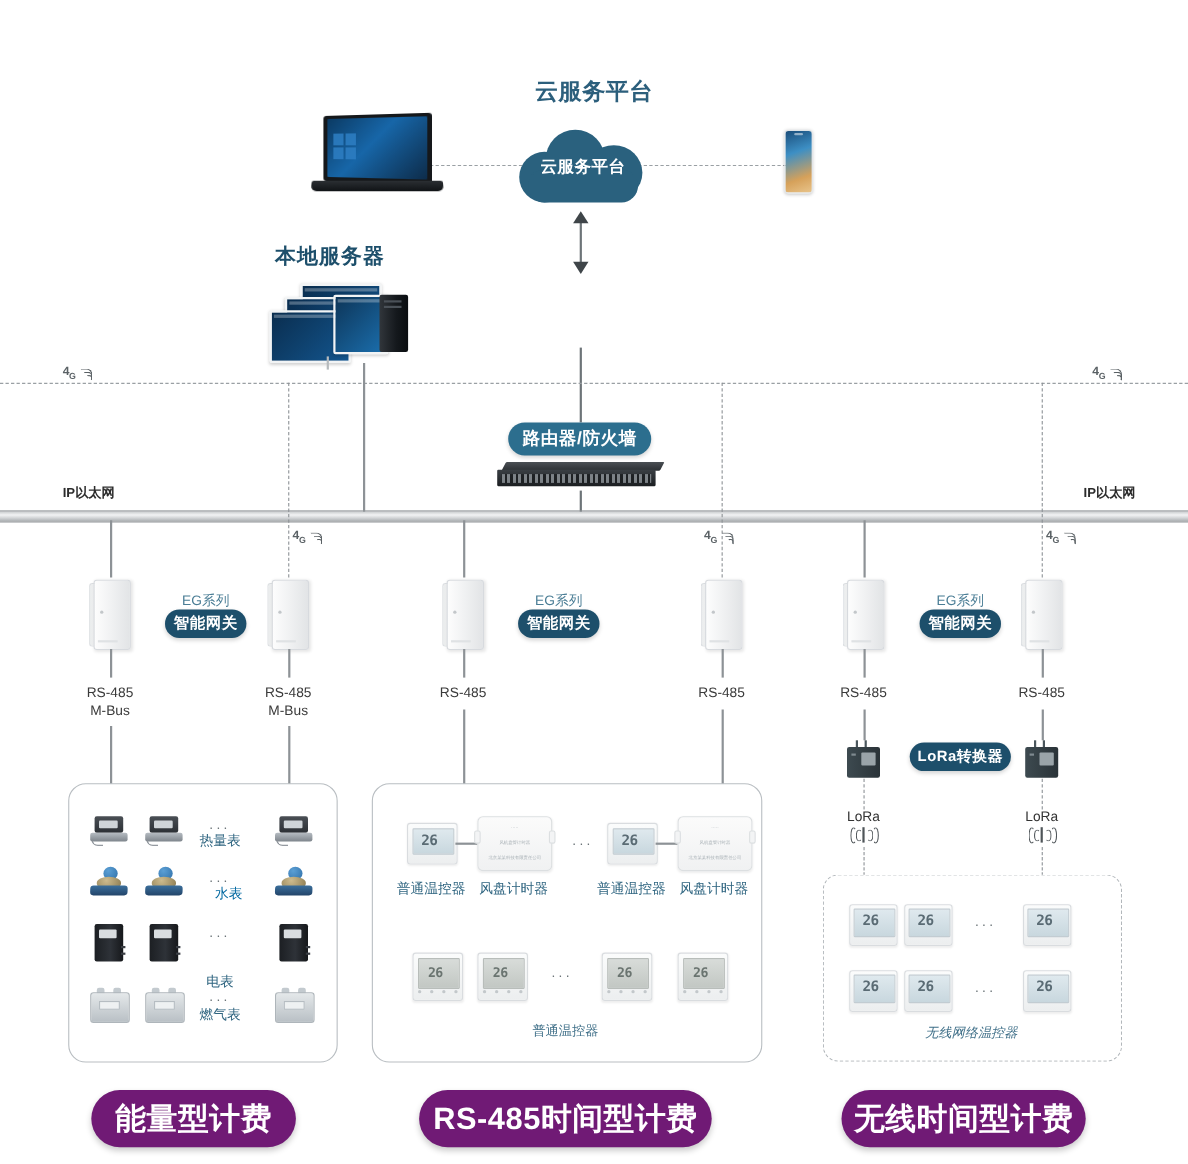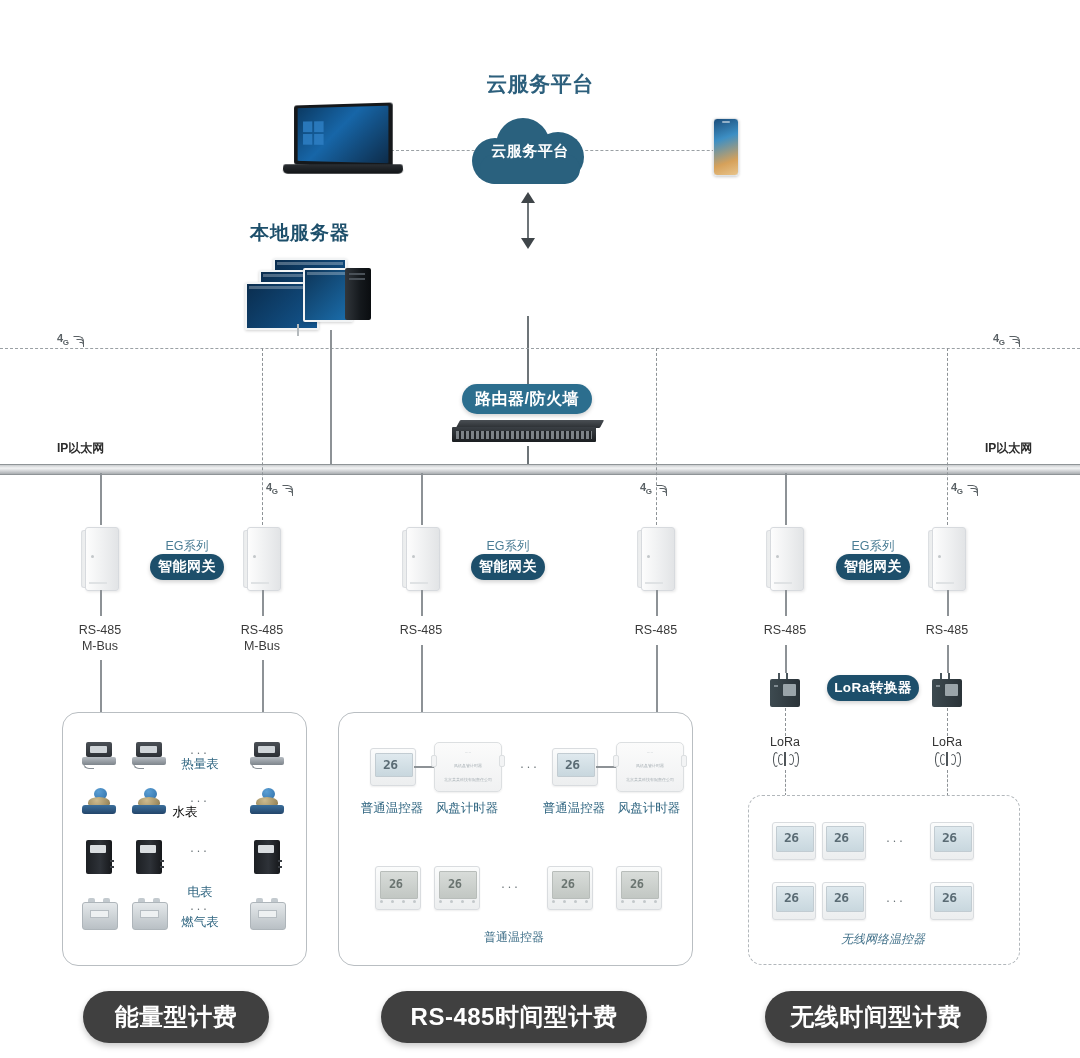--- a/index.html
+++ b/index.html
@@ -44,21 +44,21 @@
   .pill{
     position:absolute;display:flex;align-items:center;justify-content:center;
     background:#1d4f6b;color:#ffffff;border-radius:999px;
     font-weight:bold;letter-spacing:.5px;
     box-shadow:0 2px 4px rgba(0,0,0,.18);
   }
   .pill.gw{font-size:14px;}
   .pill.router{font-size:16px;background:#2c6e8e;}
   .pill.lora{font-size:13.5px;background:#1d4f6b;}
   .pill.bottom{
-    font-size:24px;background:#404040;border-radius:26px;
+    font-size:28px;background:#701a75;border-radius:26px;
     box-shadow:0 3px 6px rgba(0,0,0,.22);
   }
 
   
   .vline{position:absolute;width:1.5px;background:#8d9296;}
   .vline.dark{background:#6d7478;width:2px;}
   .hline{position:absolute;height:1.5px;background:#8d9296;}
   .dashv{
     position:absolute;width:0;border-left:1.5px dashed #8d9296;
   }
@@ -569,21 +569,21 @@
     <div class="ball"></div>
       <div class="mid"></div>
       <div class="base"></div>
   </div>
   <div class="meter water" style="left:132px;top:788px;">
     <div class="ball"></div>
       <div class="mid"></div>
       <div class="base"></div>
   </div>
   <div class="small-lbl" style="left:178px;top:790px;width:44px;color:#6b7478;letter-spacing:3px;">...</div>
-  <div class="small-lbl" style="left:153px;top:804px;width:64px;color:#000000;">水表</div>
+  <div class="small-lbl" style="left:176px;top:804px;width:64px;color:#0369a1;">水表</div>
   <div class="meter water" style="left:250px;top:788px;">
     <div class="ball"></div>
       <div class="mid"></div>
       <div class="base"></div>
   </div>
 
   <div class="meter elec" style="left:86px;top:840px;">
     <div class="body"></div>
       <div class="scr"></div>
       <div class="ln" style="top:20px;"></div>

